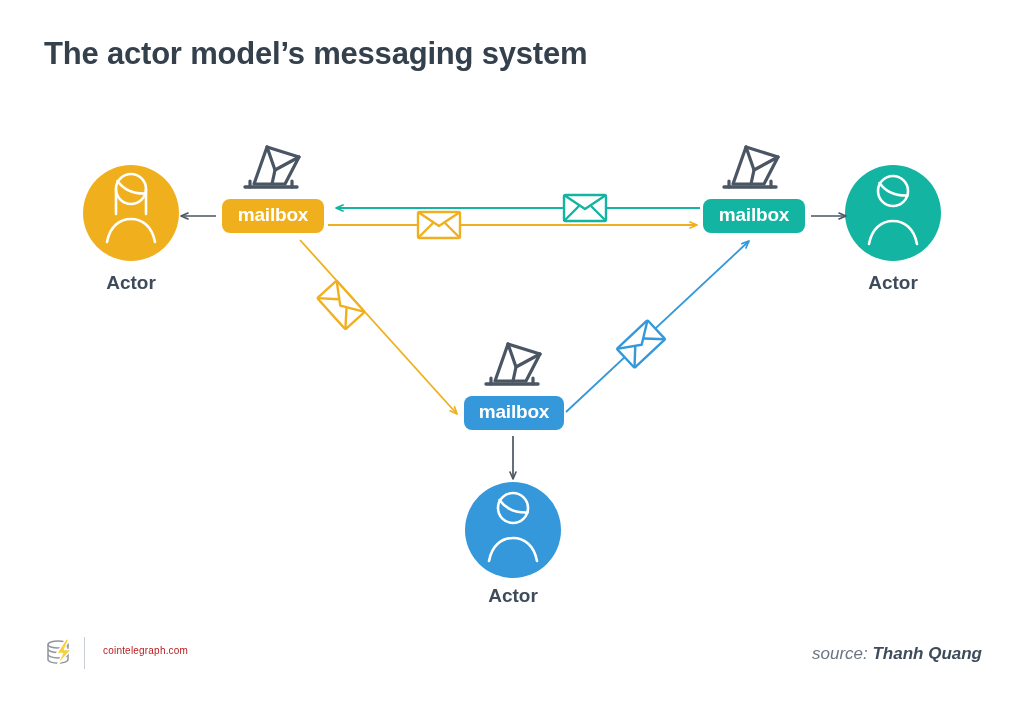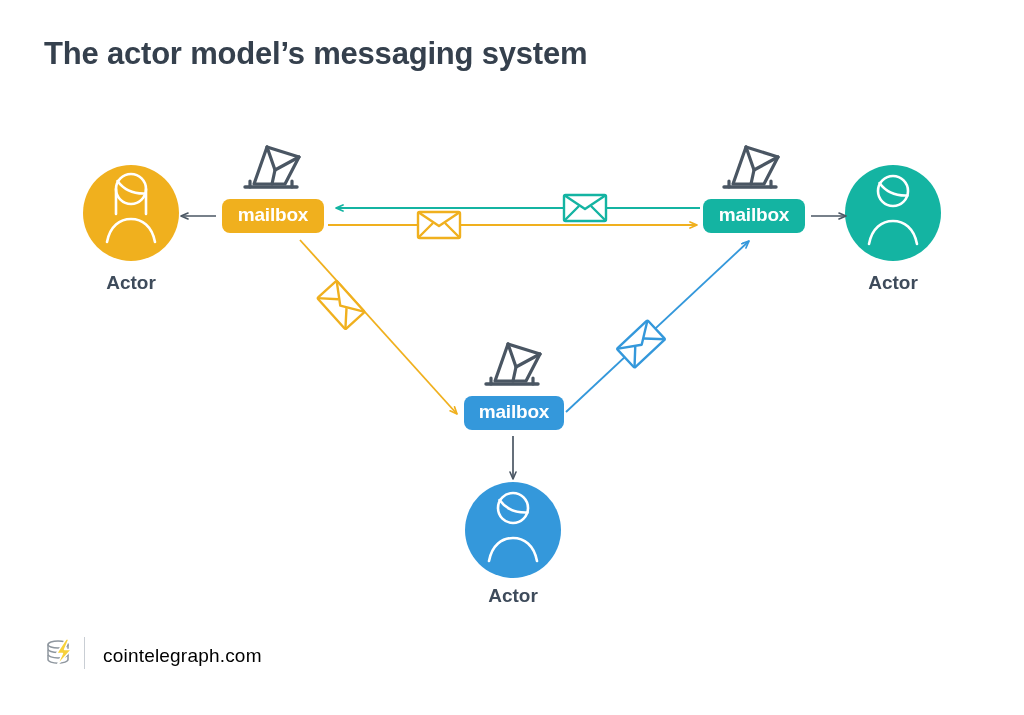--- a/index.html
+++ b/index.html
@@ -81,22 +81,22 @@
     left: 84px;
     top: 637px;
     width: 1px;
     height: 32px;
     background: #c9ced4;
   }
   #footer-site {
     position: absolute;
     left: 103px;
     top: 645px;
-    font-size: 19px;
-    color: #000000;
+    font-size: 10px;
+    color: #b91c1c;
     letter-spacing: 0.2px;
   }
   #footer-logo {
     position: absolute;
     left: 42px;
     top: 633px;
     width: 38px;
     height: 38px;
   }
   #footer-source {
@@ -233,14 +233,18 @@
     <g fill="none" stroke="#8e969e" stroke-width="1.5">
       <ellipse cx="16" cy="11.5" rx="10" ry="3.6"></ellipse>
       <path d="M6,11.5 L6,16 C6,18 10.5,19.6 16,19.6 C21.5,19.6 26,18 26,16 L26,11.5"></path>
       <path d="M6,16.8 L6,21.3 C6,23.3 10.5,24.9 16,24.9 C21.5,24.9 26,23.3 26,21.3 L26,16.8"></path>
       <path d="M6,22.1 L6,26.6 C6,28.6 10.5,30.2 16,30.2 C21.5,30.2 26,28.6 26,26.6 L26,22.1"></path>
     </g>
     <path d="M24,6 L14.5,20.5 L20.5,20.5 L15,32.5 L29.5,16.5 L22.5,16.5 L27,6 Z" fill="#F7D13C" stroke="#ffffff" stroke-width="1.4" stroke-linejoin="round"></path>
   </svg>
   <div id="footer-divider"></div>
   <div id="footer-site">cointelegraph.com</div>
+  <div id="footer-source">
+    <span class="src-label">source:</span>
+    <span class="src-name">Thanh Quang</span>
+  </div>
 
 </div>
 
 </body></html>

